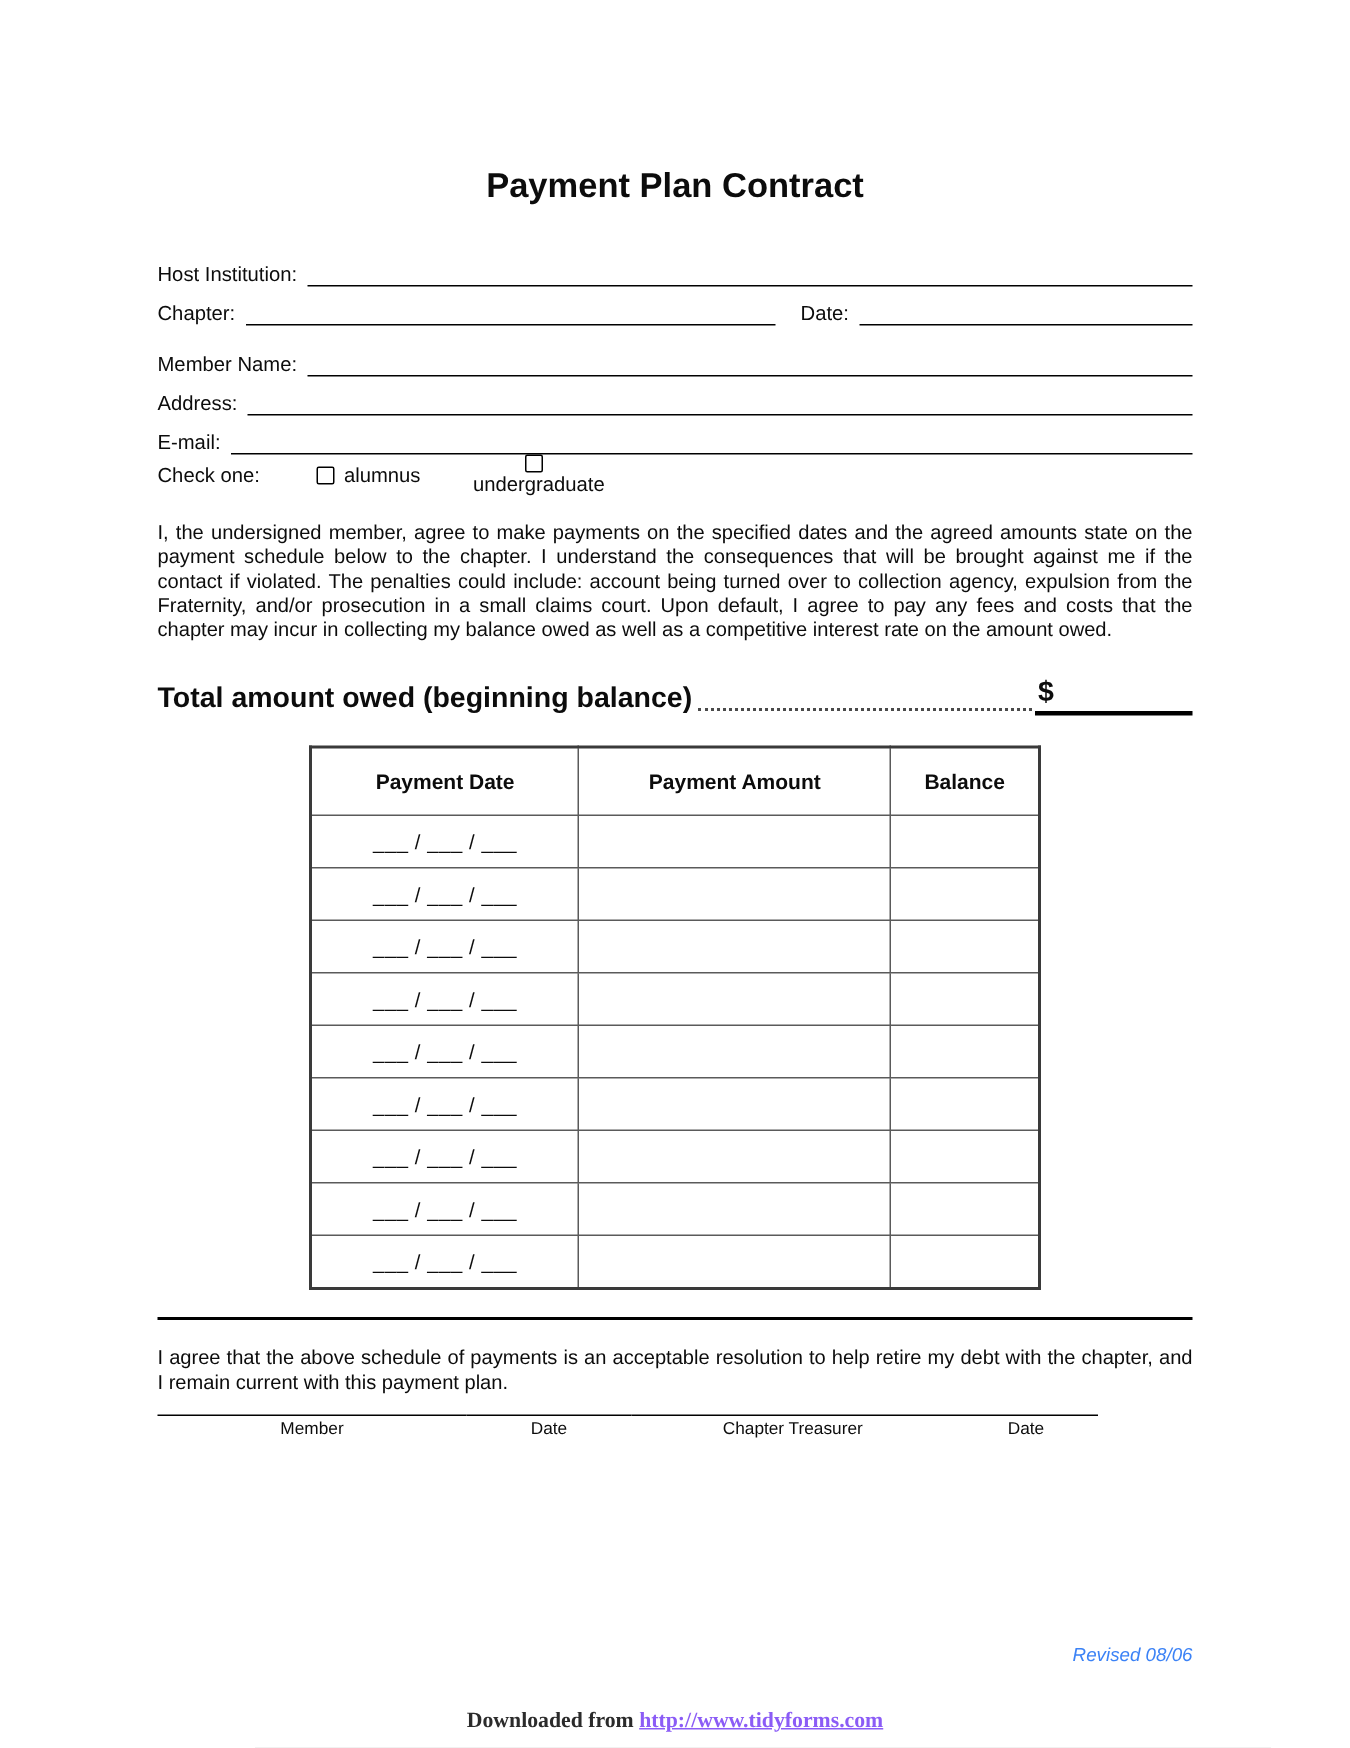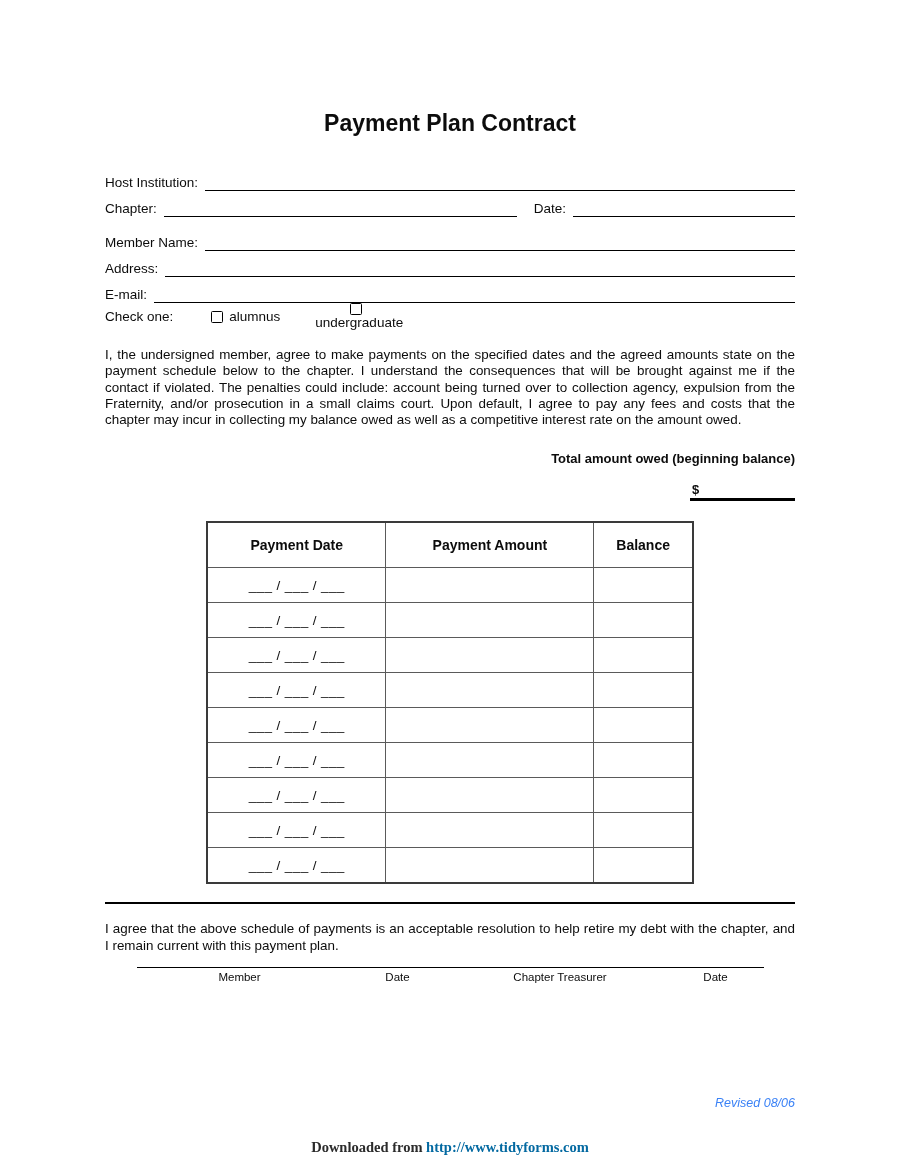--- a/index.html
+++ b/index.html
@@ -21,33 +21,33 @@
   .w-date { width:222px; }
   .ml { margin-left:17px; }
 
   .checkrow { display:flex; align-items:center; height:27px; font-size:13.5px; }
   .opt1 { margin-left:38px; } .opt2 { margin-left:35px;flex-direction:column; }
   .opt { display:flex; align-items:center; }
   .box { width:10px; height:10px; border:1.6px solid #000; border-radius:1.5px; margin-right:6px; display:inline-block; background:#fff; }
 
   .para { margin-top:17px; font-size:13.4px; line-height:16.3px; text-align:justify; }
 
-  .total-row { display:flex; align-items:flex-end; margin-top:23px; font-size:13px; font-weight:bold;flex-direction:column; }
+  .total-row { display:flex; align-items:flex-end; margin-top:23px; font-size:19px; font-weight:bold; }
   .leader { flex:1 1 auto; border-bottom:2px dotted #4a4a4a; height:11px; margin:0 2px 3px 4px; }
   .amount { width:103px; border-bottom:3px solid #000; padding:0 0 1px 2px; }
 
   .ptable { margin:20px auto 0; border-collapse:collapse; width:488px; border:2px solid #3a3a3a; }
   .ptable th, .ptable td { border:1px solid #5a5a5a; text-align:center; }
   .ptable th { font-size:14px; padding:14px 0; font-weight:bold; }
   .ptable td { height:32px; font-size:13.5px; }
   .datecell { letter-spacing:0.4px; }
 
   .divider { margin-top:18px; border-top:2px solid #000; height:0; }
 
-  .sigs { display:flex; justify-content:center; }
+  .sigs { display:flex; justify-content:flex-start; }
   .sig { border-top:1.5px solid #000; text-align:center; font-size:11.5px; padding-top:3px; }
   .sig.c0 { width:206px; } .sig.c1 { width:110px; } .sig.c2 { width:215px; } .sig.c3 { width:96px; }
 
   .revised { position:absolute; right:105px; top:1096px; font-style:italic; font-size:12.5px; color:#3b82f6; }
   .download { position:absolute; left:0; top:1139px; width:900px; text-align:center;
               font-family:"Liberation Serif", serif; font-weight:bold; font-size:14.5px; color:#2b2b2b; }
   .download .link { text-decoration:none; }
 </style>
 </head>
 <body>
@@ -175,15 +175,15 @@
         <div class="sig c3">
           <div>Date</div>
         </div>
       </div>
 
   </div>
 
   <div class="revised">Revised 08/06</div>
 
   <div class="download">
-    <span>Downloaded from </span><a class="link" href="#" style="color: #0369a1;">http://www.tidyforms.com</a>
+    <span>Downloaded from </span><a class="link" href="#" style="color: #8b5cf6; text-decoration: underline;">http://www.tidyforms.com</a>
   </div>
 </div>
 
 </body></html>

